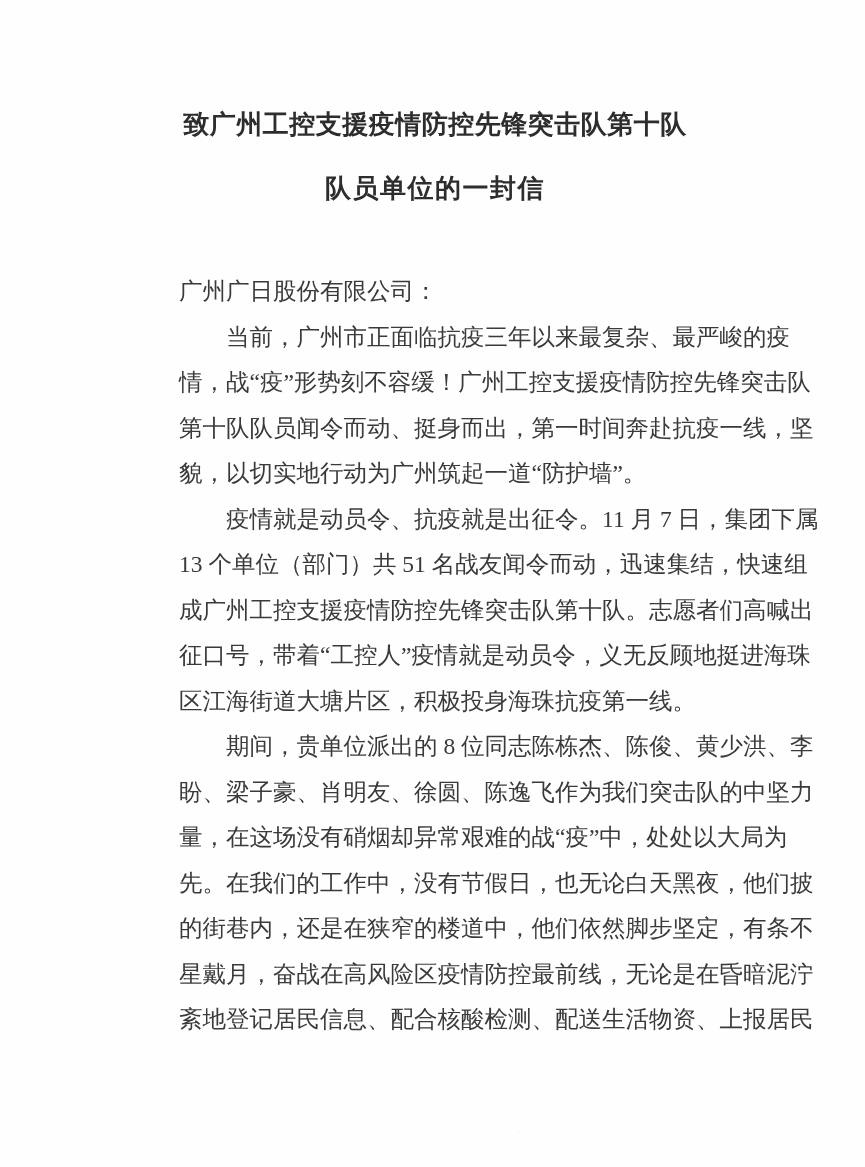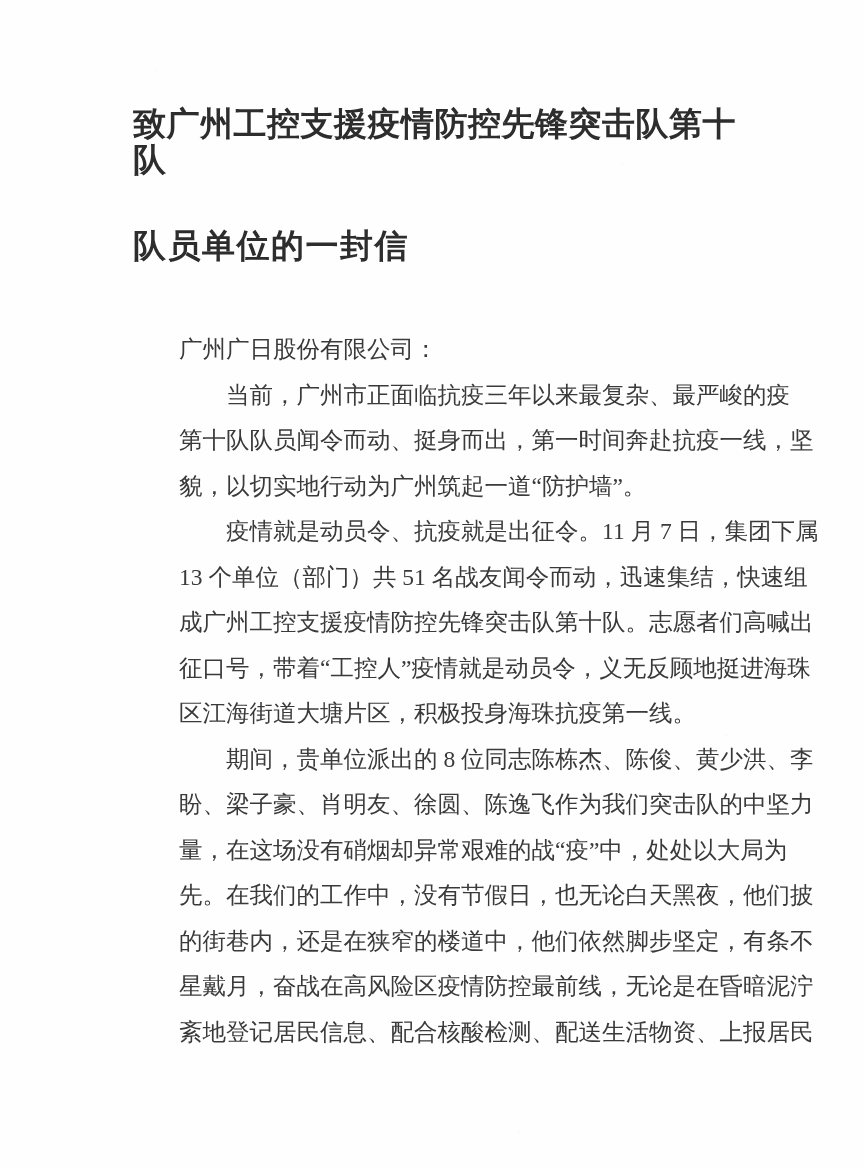--- a/index.html
+++ b/index.html
@@ -25,28 +25,28 @@
       radial-gradient(2px 2px at 38% 46%, rgba(0,0,0,0.028), transparent 70%),
       radial-gradient(2px 2px at 84% 63%, rgba(0,0,0,0.03), transparent 70%),
       radial-gradient(2px 2px at 26% 88%, rgba(0,0,0,0.03), transparent 70%),
       radial-gradient(3px 3px at 60% 97%, rgba(0,0,0,0.025), transparent 70%),
       var(--paper);
     overflow: hidden;
   }
   .title-line {
     font-family: "Liberation Sans", "DejaVu Sans", sans-serif;
     font-weight: 700;
-    font-size: 33px;
+    font-size: 26px;
     line-height: 36px;
     color: var(--title-ink);
-    text-align: left;
+    text-align: center;
     letter-spacing: 0.5px;
   }
   .title-line-1 { margin-top: 106px; }
-  .title-line-2 { margin-top: 50px; letter-spacing: 1.5px; }
+  .title-line-2 { margin-top: 28px; letter-spacing: 1.5px; }
   .letter-body {
     margin-top: 63px;
     font-family: "Liberation Serif", "DejaVu Serif", serif;
     font-size: 23.5px;
     line-height: 45.5px;
     color: var(--ink);
     margin-left: 46px;
   }
   .para { margin: 0; }
   .line {
@@ -68,20 +68,21 @@
   <header>
     <div class="title-line title-line-1">致广州工控支援疫情防控先锋突击队第十队</div>
     <div class="title-line title-line-2">队员单位的一封信</div>
   </header>
 
   <div class="letter-body">
     <div class="line salutation">广州广日股份有限公司：</div>
 
     <div class="para">
         <div class="line indent">当前，广州市正面临抗疫三年以来最复杂、最严峻的疫</div>
+        <div class="line">情，战“疫”形势刻不容缓！广州工控支援疫情防控先锋突击队</div>
         <div class="line">第十队队员闻令而动、挺身而出，第一时间奔赴抗疫一线，坚</div>
         <div class="line end">貌，以切实地行动为广州筑起一道“防护墙”。</div>
       </div>
 
     <div class="para">
         <div class="line indent">疫情就是动员令、抗疫就是出征令。11 月 7 日，集团下属</div>
         <div class="line">13 个单位（部门）共 51 名战友闻令而动，迅速集结，快速组</div>
         <div class="line">成广州工控支援疫情防控先锋突击队第十队。志愿者们高喊出</div>
         <div class="line">征口号，带着“工控人”疫情就是动员令，义无反顾地挺进海珠</div>
         <div class="line end">区江海街道大塘片区，积极投身海珠抗疫第一线。</div>

